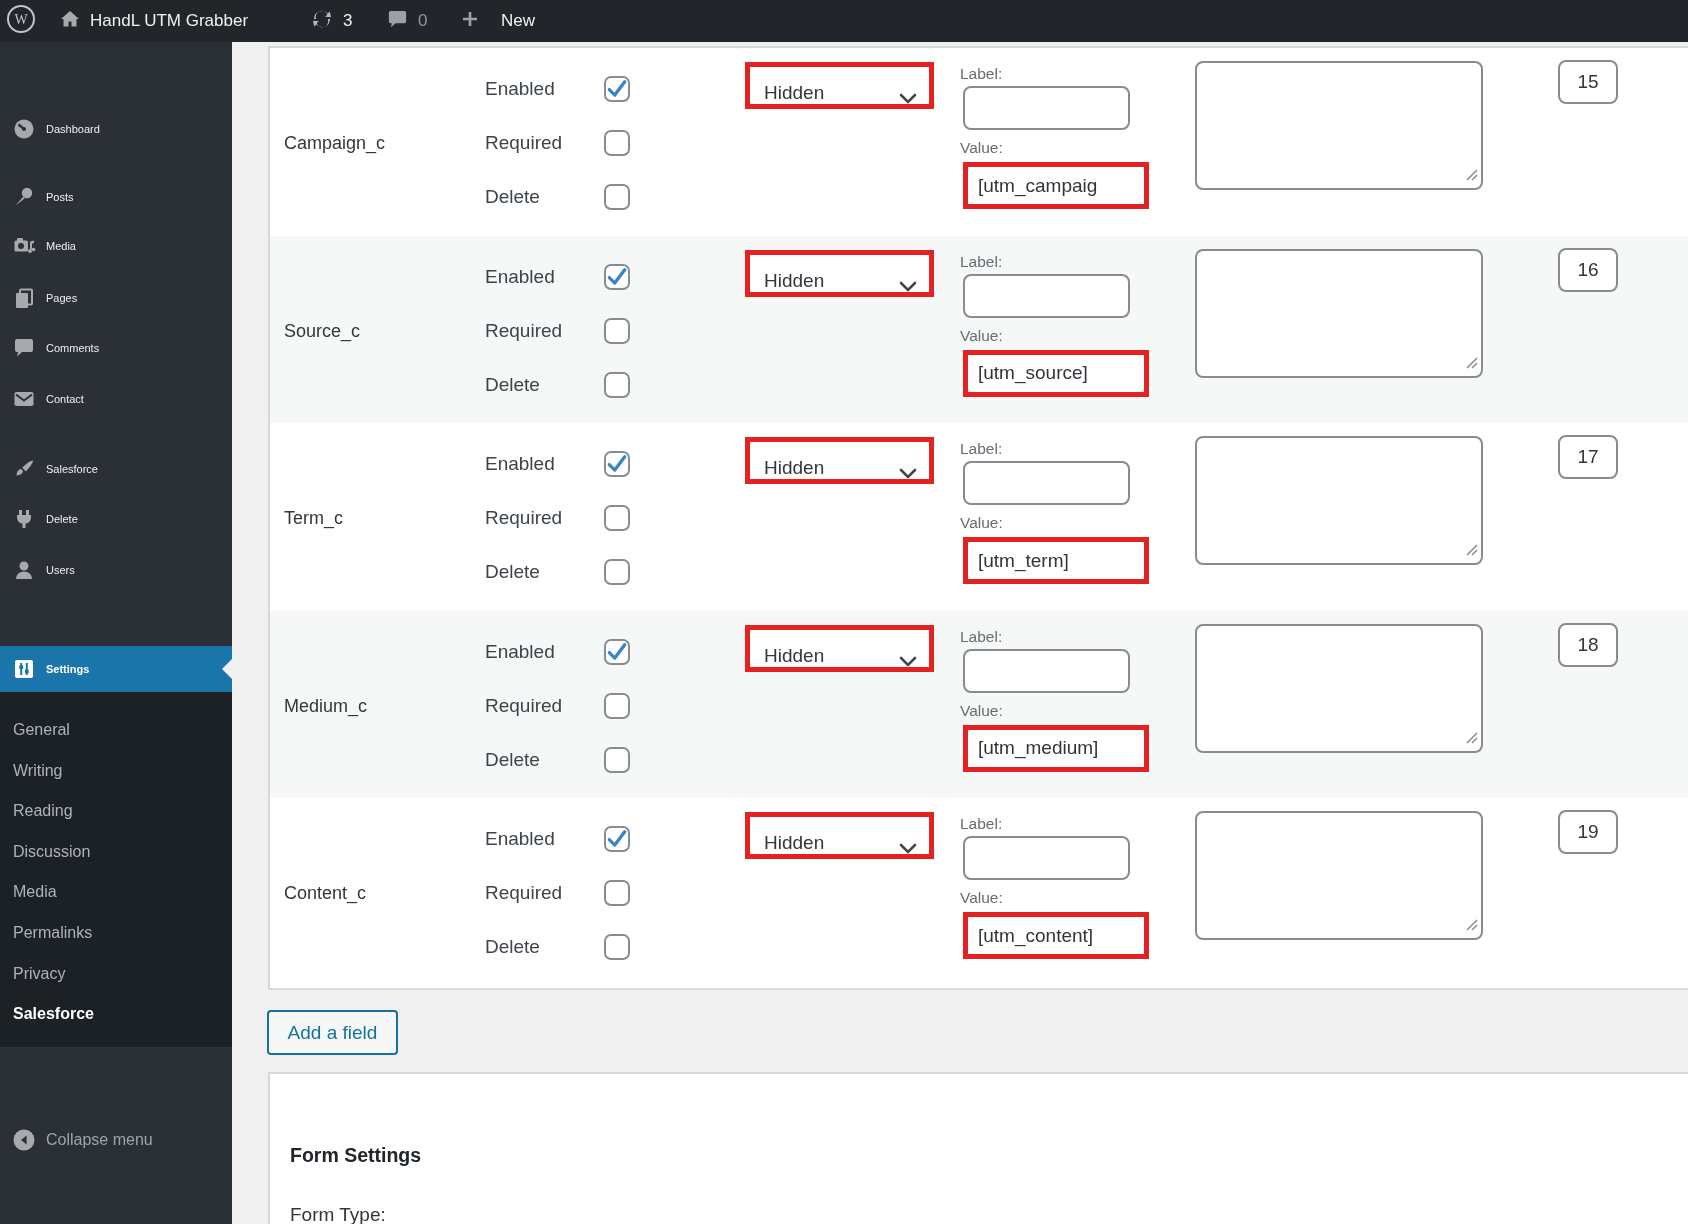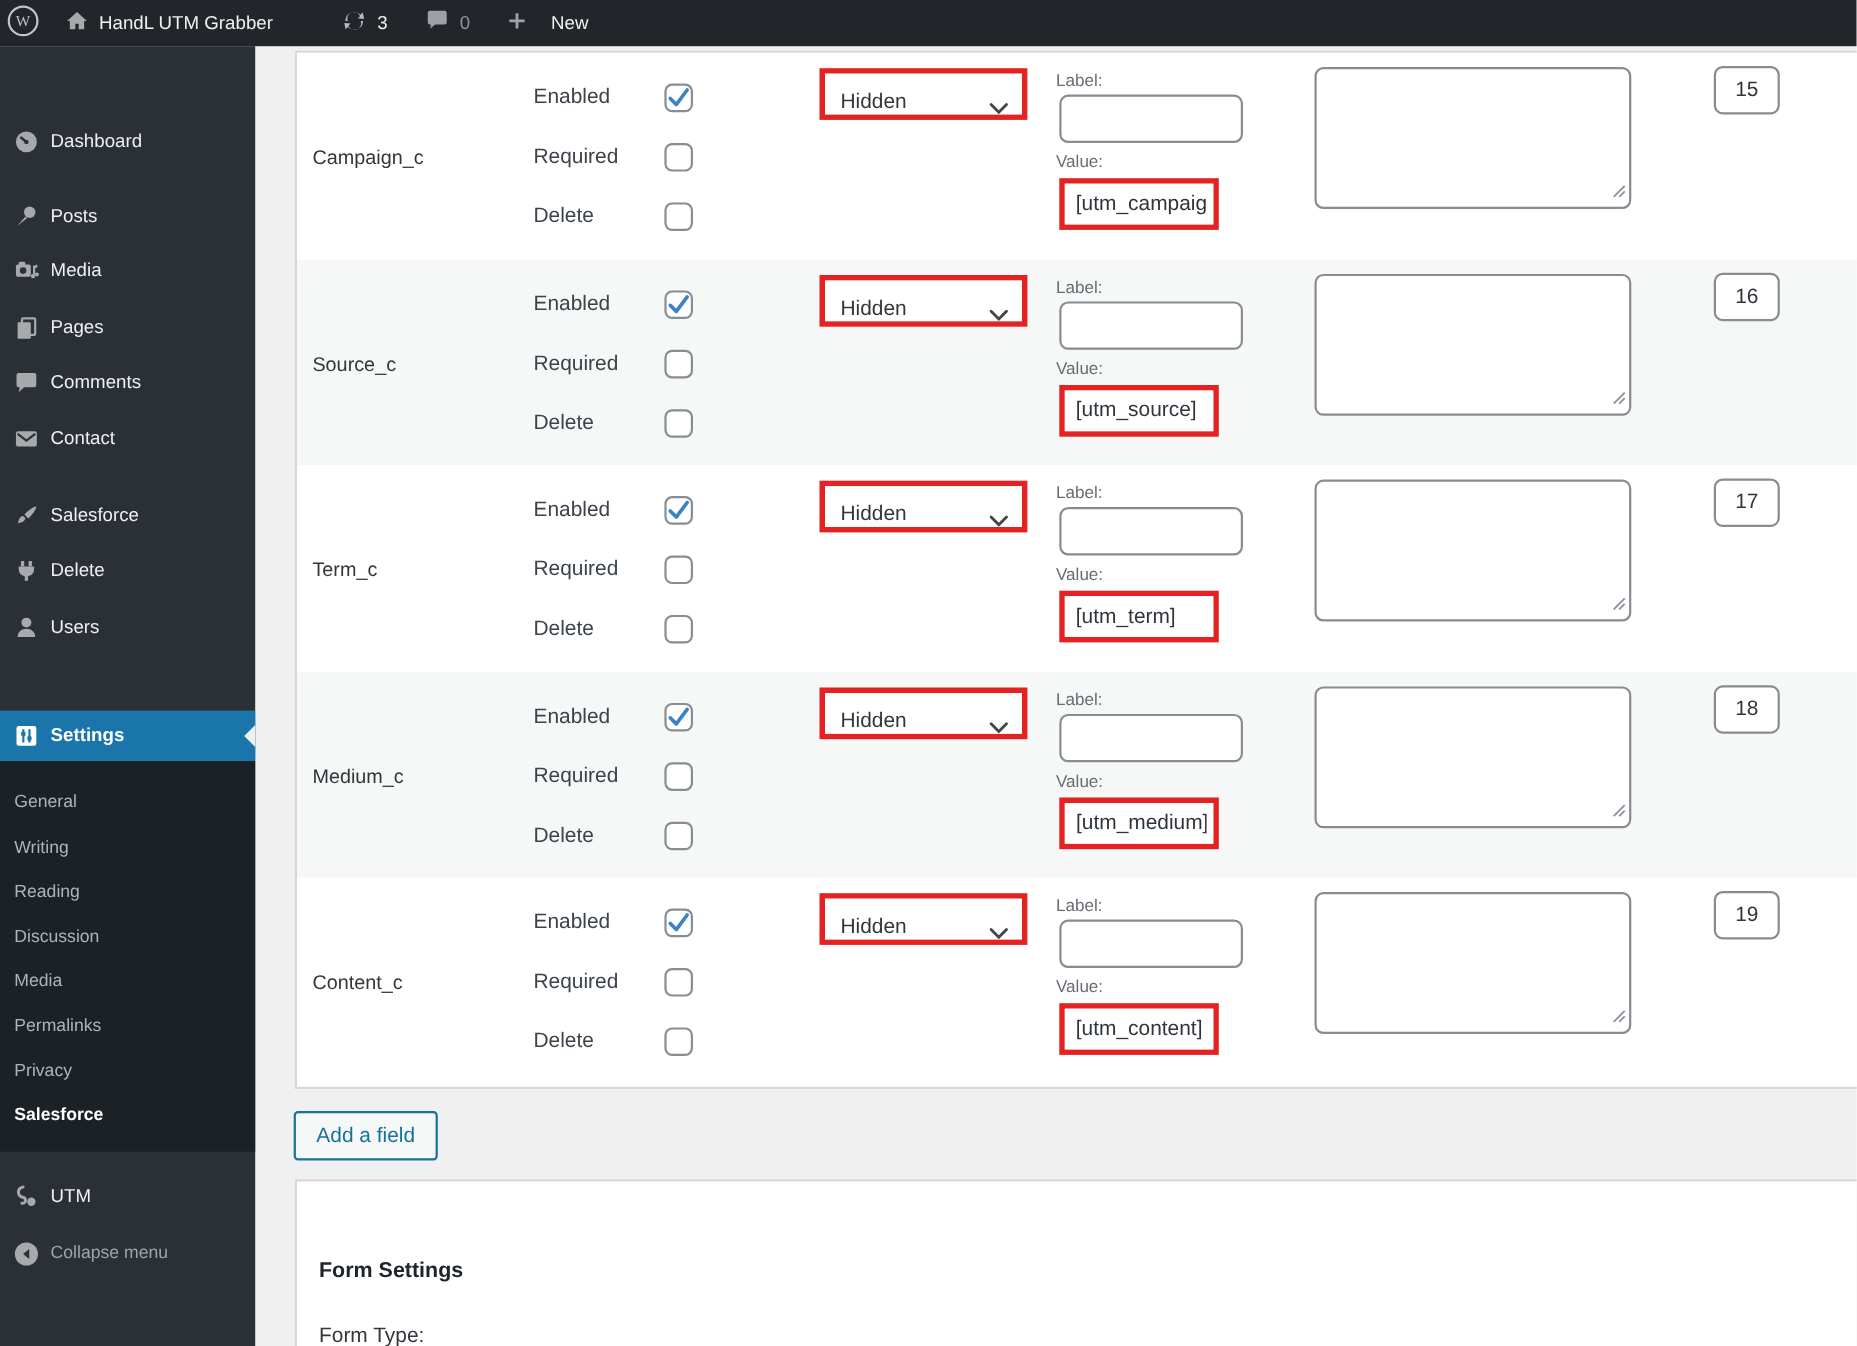--- a/index.html
+++ b/index.html
@@ -15,21 +15,21 @@
   .ab-logo{left:6px;}
   .ab-site{left:58px;gap:8px;}
   .ab-updates{left:310px;}
   .ab-comments{left:386px;}
   .ab-new{left:460px;gap:21px;}
 
   
   .sidebar{position:absolute;left:0;top:42px;width:232px;height:1182px;background:#2a3036;z-index:20;}
   .mitem{position:absolute;left:0;width:232px;height:48px;display:flex;align-items:center;cursor:pointer;}
   .micon{width:24px;height:24px;margin-left:12px;flex:0 0 auto;display:flex;align-items:center;justify-content:center;}
-  .mlabel{margin-left:10px;color:#eef0f1;font-size:17px;}
+  .mlabel{margin-left:10px;color:#eef0f1;font-size:11px;}
   .mitem.active{background:#1a76aa;height:46px;}
   .mitem.active .mlabel{color:#fff;font-weight:700;}
   .menu-arrow{position:absolute;right:0;top:50%;margin-top:-10px;width:0;height:0;
     border-top:10px solid transparent;border-bottom:10px solid transparent;border-right:10px solid #f0f0f1;}
   .submenu{position:absolute;left:0;top:650px;width:232px;height:355px;background:#1c2126;padding-top:18px;box-sizing:border-box;}
   .sitem{display:block;height:40.6px;line-height:40.6px;padding-left:13px;color:#aeb3b8;font-size:16px;text-decoration:none;cursor:pointer;}
   .sitem[data-current="true"]{color:#ffffff;font-weight:700;}
   .utm-item{top:1022px;}
   .collapse-item{top:1074px;}
   .collapse-item .mlabel{color:#9ea4aa;font-size:16px;}
@@ -50,21 +50,21 @@
   .cbox[data-checked="true"] svg{display:block;}
 
   .redbox{position:absolute;border:5px solid #e52222;box-sizing:border-box;background:#fff;}
   .selwrap{left:475px;top:14px;width:189px;height:47px;}
   .fselect{width:100%;height:100%;display:flex;align-items:flex-end;justify-content:space-between;
     padding:0 12px 0 14px;box-sizing:border-box;background:#fff;font-size:19px;color:#32373c;cursor:pointer;}
   .cap{position:absolute;left:690px;height:20px;line-height:20px;font-size:15.5px;color:#676d73;}
   .cap-label{top:16px;} .cap-value{top:90px;}
   .tinput{position:absolute;left:693px;top:38px;width:167px;height:44px;border:2px solid #878c92;border-radius:8px;
     box-sizing:border-box;background:#fff;font-size:19px;padding:0 10px;outline:none;font-family:"Liberation Sans",sans-serif;}
-  .valwrap{left:693px;top:114px;width:145px;height:47px;}
+  .valwrap{left:693px;top:114px;width:186px;height:47px;}
   .vinput{width:100%;height:100%;border:none;outline:none;font-size:19px;color:#2f353a;padding:0 6px 0 10px;
     box-sizing:border-box;font-family:"Liberation Sans",sans-serif;background:#fff;}
   .tawrap{position:absolute;left:925px;top:13px;width:288px;height:129px;}
   .ftext{width:100%;height:100%;border:2px solid #878c92;border-radius:8px;box-sizing:border-box;resize:none;
     outline:none;background:#fff;font-family:"Liberation Sans",sans-serif;}
   .ta-handle{position:absolute;right:5px;bottom:5px;pointer-events:none;}
   .oinput{position:absolute;left:1288px;top:12px;width:60px;height:44px;border:2px solid #878c92;border-radius:8px;
     box-sizing:border-box;text-align:center;font-size:19px;color:#2f353a;outline:none;background:#fff;font-family:"Liberation Sans",sans-serif;}
 
   .add-field{position:absolute;left:267px;top:1010px;width:131px;height:45px;background:#f6f7f7;
@@ -248,29 +248,20 @@
         <a class="sitem">Media</a>
 
         <a class="sitem">Permalinks</a>
 
         <a class="sitem">Privacy</a>
 
         <a class="sitem" data-current="true">Salesforce</a>
 
     </div>
 
-    <a class="mitem utm-item">
-      <span class="micon">
-        <svg width="24" height="24" viewBox="0 0 24 24">
-            <path d="M9 3C6.2 3.8 4.4 6 4.8 8.6c.3 2 1.8 3.4 3.8 3.8 1.4.3 2.6 1.2 2.6 2.8 0 1.8-1.5 3-3.4 2.7" fill="none" stroke="#a7aaad" stroke-width="2.6" stroke-linecap="round"></path>
-            <circle cx="16.5" cy="16.5" r="3.8" fill="#a7aaad"></circle>
-          </svg>
-      </span>
-      <span class="mlabel">UTM</span>
-    </a>
 
     <a class="mitem collapse-item">
       <span class="micon">
         <svg width="24" height="24" viewBox="0 0 24 24">
             <circle cx="12" cy="12" r="10.5" fill="#a7aaad"></circle>
             <path d="M14.6 7.4 L9 12 l5.6 4.6z" fill="#2a3036"></path>
           </svg>
       </span>
       <span class="mlabel">Collapse menu</span>
     </a>

